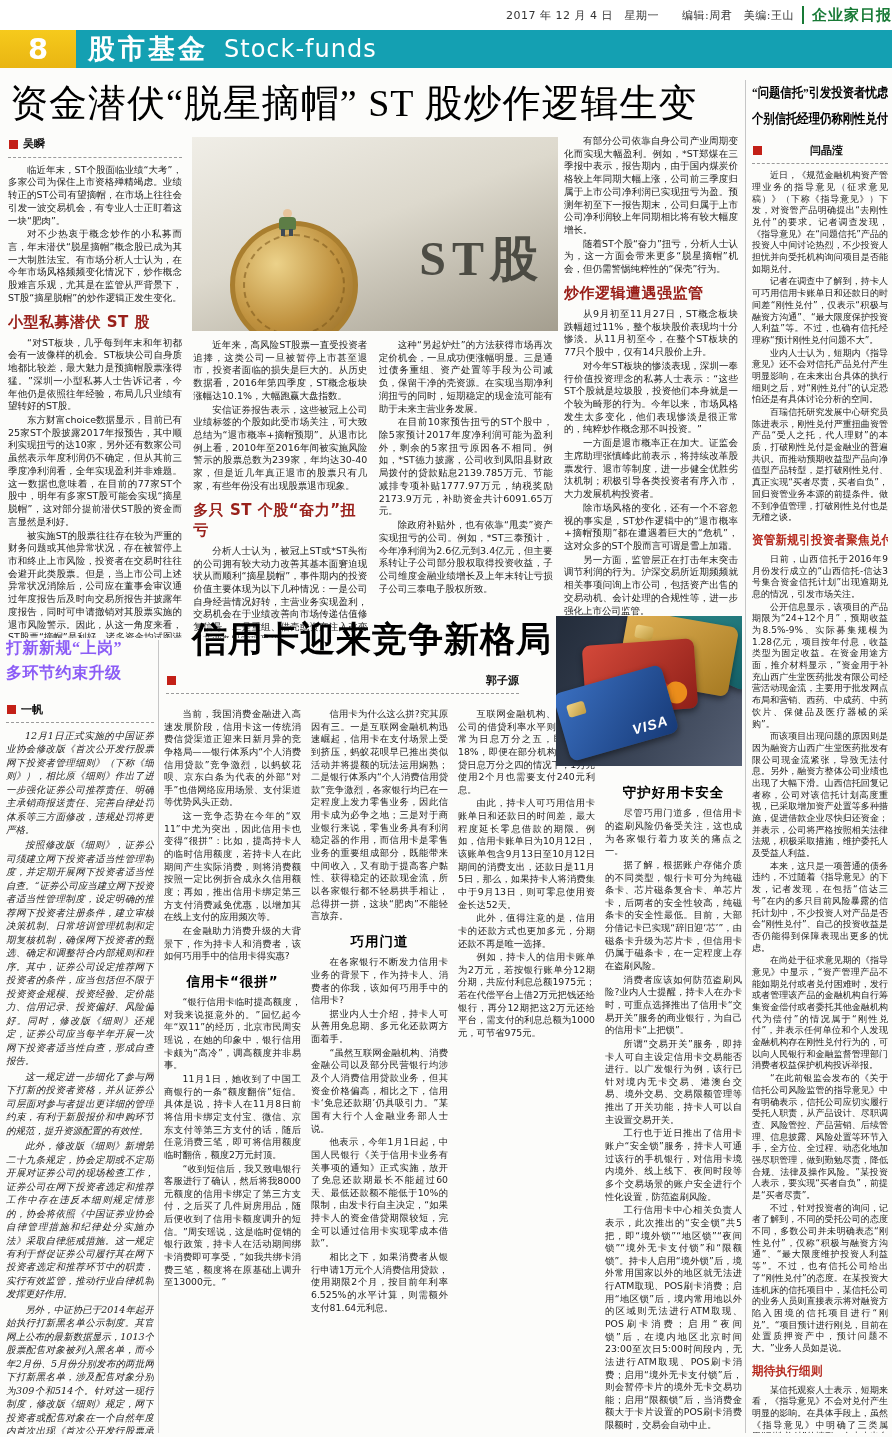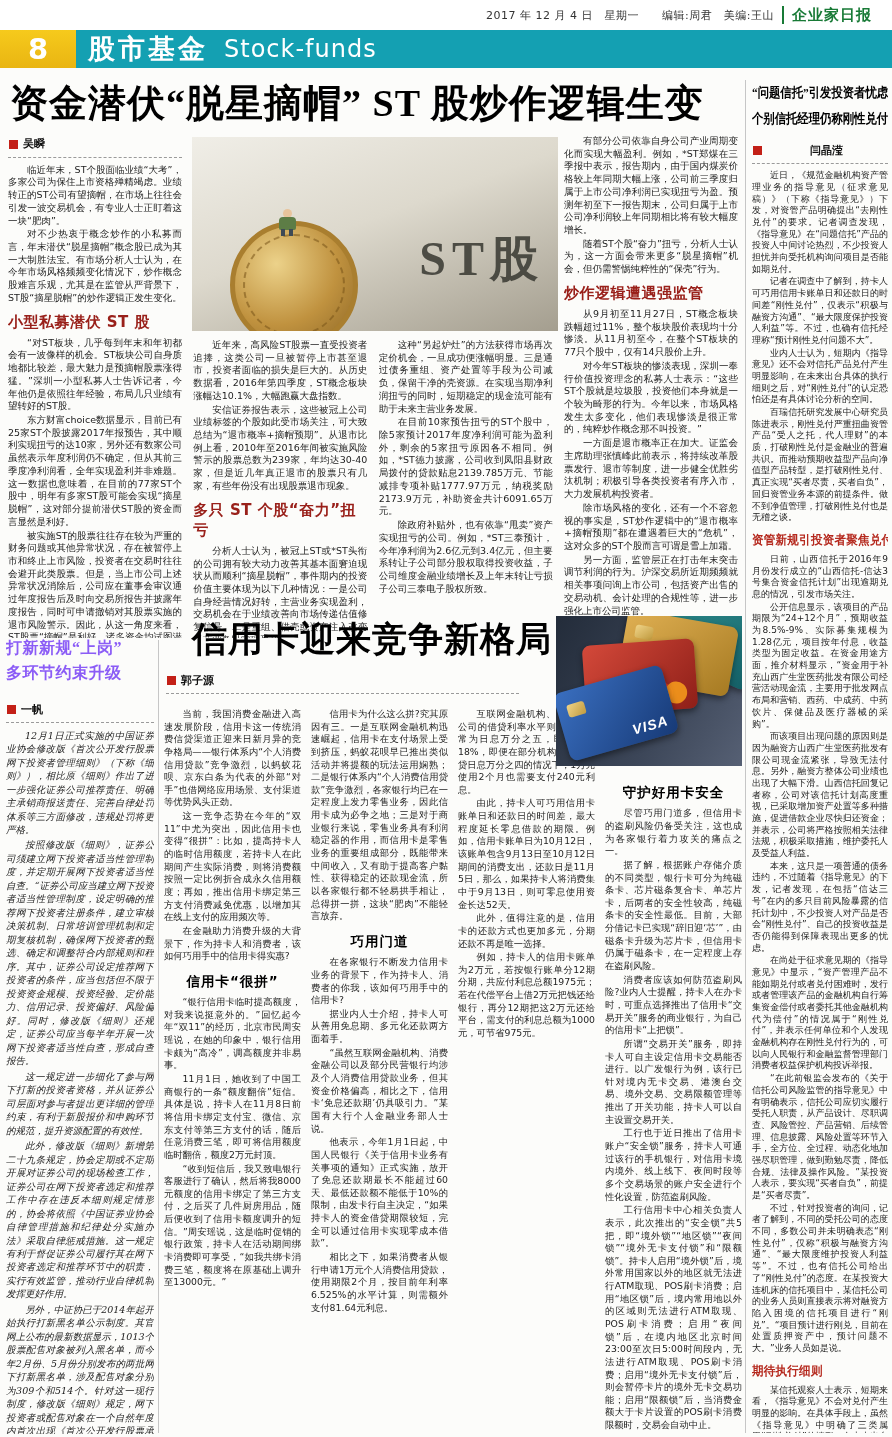--- a/index.html
+++ b/index.html
@@ -1,34 +1,34 @@
 <!DOCTYPE html>
 <html><head>
 <meta charset="utf-8">
 <style>
   html,body{margin:0;padding:0;}
   body{width:892px;height:1437px;position:relative;background:#fcfcfa;overflow:hidden;
        font-family:"DejaVu Sans","Liberation Sans",sans-serif;color:#1c1c1c;}
   
-  .topbar{position:absolute;top:0;left:0;width:892px;height:30px;display:flex;align-items:center;justify-content:flex-end;gap:8px;box-sizing:border-box;padding-right:20px;background:#fff;}
+  .topbar{position:absolute;top:0;left:0;width:892px;height:30px;display:flex;align-items:center;justify-content:flex-end;gap:8px;box-sizing:border-box;padding-right:0;background:#fff;}
   .dateline{font-size:11px;color:#333;letter-spacing:.5px;}
   .mast-div{width:2px;height:18px;background:#187a36;}
   .papername{font-family:"Liberation Serif","DejaVu Serif",serif;font-weight:900;font-size:15px;color:#187a36;letter-spacing:1px;}
   .banner{position:absolute;top:30px;left:0;width:892px;height:38px;background:#14a0b2;display:flex;align-items:center;}
   .pagenum{width:76px;height:38px;background:linear-gradient(180deg,#f6ca1c,#e9b512);color:#fff;font-size:29px;font-weight:900;display:flex;align-items:center;justify-content:center;}
   .sec-cn{color:#fff;font-size:27px;font-weight:900;margin-left:12px;letter-spacing:3px;}
   .sec-en{color:#fff;font-size:24px;font-weight:400;margin-left:16px;letter-spacing:1px;}
   
   .byline{display:flex;align-items:center;gap:5px;border-bottom:1px dashed #9a9a9a;padding:2px 0 5px 1px;margin-bottom:6px;}
   .byline .sq{width:9px;height:9px;background:#c32017;flex:0 0 auto;}
   .byline .nm{font-size:11px;font-weight:bold;color:#111;}
   p.bp{margin:0;text-indent:2em;text-align:justify;}
   
   .st-art{position:absolute;left:8px;top:78px;width:730px;height:560px;overflow:hidden;}
-  .st-art h1{margin:0 0 6px 2px;font-family:"Liberation Serif","DejaVu Serif",serif;font-weight:700;font-size:38px;letter-spacing:1px;color:#000;white-space:nowrap;}
+  .st-art h1{margin:0 0 6px 2px;font-family:"Liberation Serif","DejaVu Serif",serif;font-weight:400;font-size:38px;letter-spacing:1px;color:#000;white-space:nowrap;}
   .st-body{display:flex;justify-content:space-between;position:relative;margin-top:6px;}
   .st-col{width:174px;height:508px;overflow:hidden;font-size:9.5px;line-height:1.34;}
   .st-col p.bp{margin-bottom:1px;}
   .st-sub{font-size:15px;font-weight:900;color:#99201a;margin:7px 0 5px;letter-spacing:.5px;}
   .sp-img{height:204px;}
   .st-photo{position:absolute;left:184px;top:2px;width:366px;height:194px;overflow:hidden;background:linear-gradient(160deg,#f0eee7 0%,#ddd9cd 45%,#a49e8f 100%);}
   .coin{position:absolute;left:38px;bottom:-18px;width:128px;height:128px;border-radius:50%;background:radial-gradient(circle at 35% 32%,#ecd28a,#c0923f 55%,#8d6726);border:5px solid #a97e2f;box-sizing:border-box;}
   .coin-inner{position:absolute;inset:8px;border:2px dashed rgba(120,85,25,.55);border-radius:50%;}
   .coin-person{position:absolute;left:86px;bottom:96px;width:20px;height:26px;}
   .cp-head{position:absolute;top:0;left:5px;width:9px;height:9px;border-radius:50%;background:#e8c49c;}
@@ -46,21 +46,21 @@
   
   .vrule2{position:absolute;left:158px;top:640px;width:1px;height:793px;background:#c6c6c6;}
   .dx-art{position:absolute;left:6px;top:636px;width:148px;height:798px;overflow:hidden;}
   .dx-h{font-family:"Liberation Serif","DejaVu Serif",serif;font-weight:900;font-size:16px;color:#8b5cf6;white-space:nowrap;line-height:1.55;letter-spacing:.5px;}
   .dx-art .byline{margin-top:14px;}
   .dx-body p.bp{font-family:"DejaVu Serif","Liberation Serif",serif;font-style:italic;font-size:9.5px;line-height:1.42;margin-bottom:2px;}
   
   .cc-art{position:absolute;left:164px;top:616px;width:578px;height:820px;overflow:hidden;}
   .cc-head{position:relative;height:88px;}
   .cc-head h2{margin:0 0 0 28px;font-family:"Liberation Serif","DejaVu Serif",serif;font-weight:900;font-size:35px;letter-spacing:1px;color:#000;white-space:nowrap;}
-  .cc-head .byline{width:352px;margin-left:2px;margin-top:8px;}
+  .cc-head .byline{width:352px;margin-left:2px;margin-top:8px;justify-content:space-between;}
   .cc-photo{position:absolute;left:392px;top:0;width:186px;height:150px;z-index:2;overflow:hidden;background:linear-gradient(120deg,#232c3a 0%,#3c4658 60%,#566074 100%);}
   .card{position:absolute;width:112px;height:70px;border-radius:8px;box-shadow:0 3px 6px rgba(0,0,0,.45);}
   .card.c4{left:96px;top:-14px;transform:rotate(24deg);background:linear-gradient(135deg,#2e8d8d,#145f66);}
   .card.c3{left:66px;top:2px;transform:rotate(10deg);background:linear-gradient(135deg,#e0b053,#a67a22);}
   .card.c2{left:28px;top:26px;transform:rotate(-4deg);background:linear-gradient(135deg,#d4493a,#8e1f18);}
   .card.c1{left:4px;top:62px;transform:rotate(-16deg);background:linear-gradient(135deg,#3a6fc0,#173a77);}
   .chip{position:absolute;left:10px;top:14px;width:18px;height:13px;border-radius:3px;background:linear-gradient(135deg,#f0d488,#c09a3e);}
   .visa{position:absolute;right:8px;bottom:6px;color:#fff;font-style:italic;font-weight:900;font-size:14px;letter-spacing:1px;font-family:"Liberation Sans",sans-serif;}
   .mc{position:absolute;right:6px;bottom:6px;width:40px;height:22px;}
   .mc i{position:absolute;top:0;width:22px;height:22px;border-radius:50%;display:block;}

